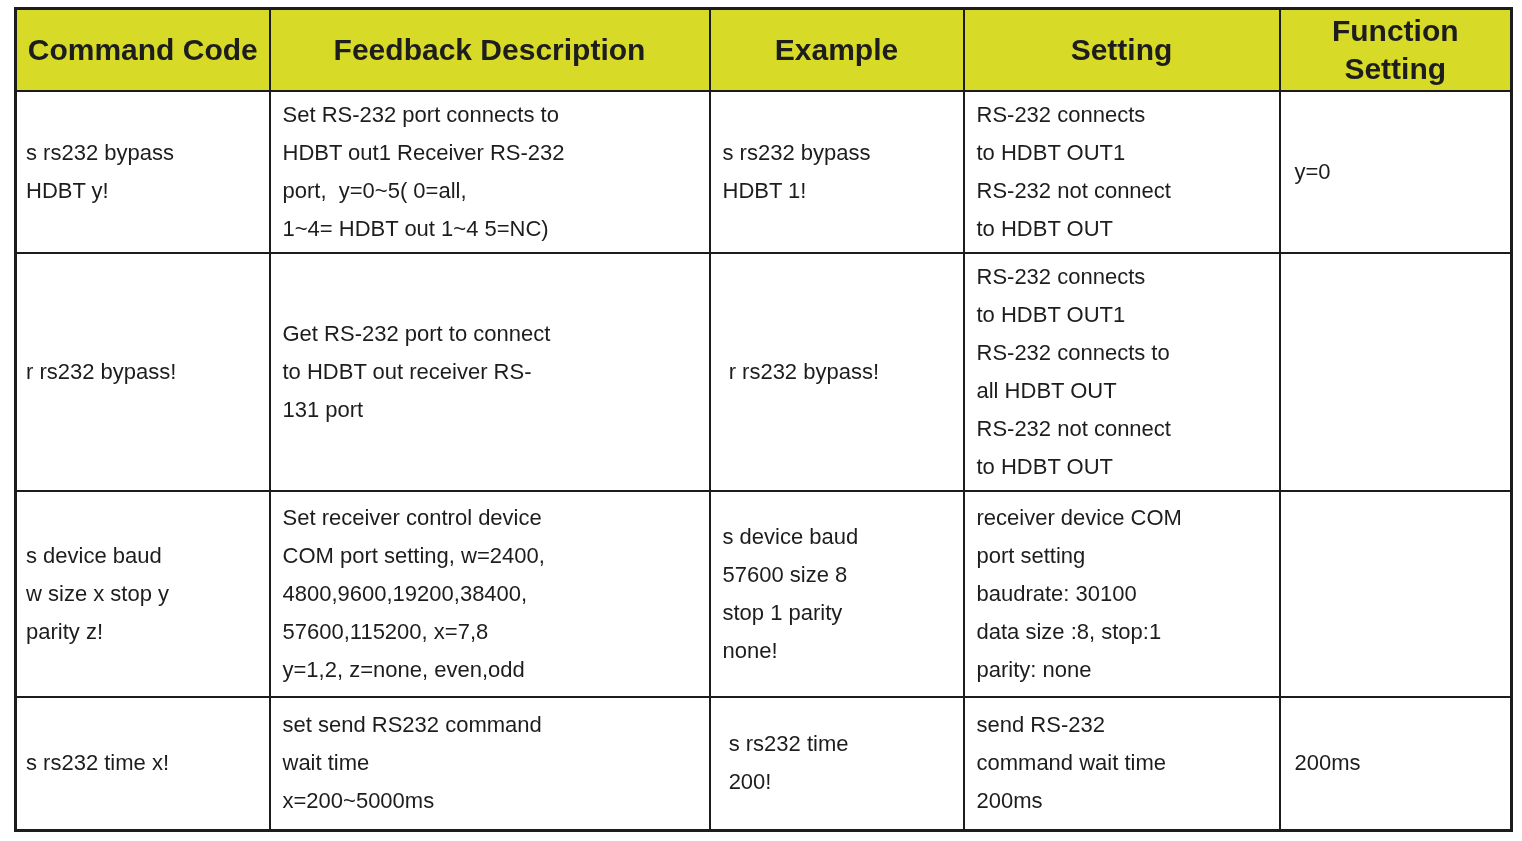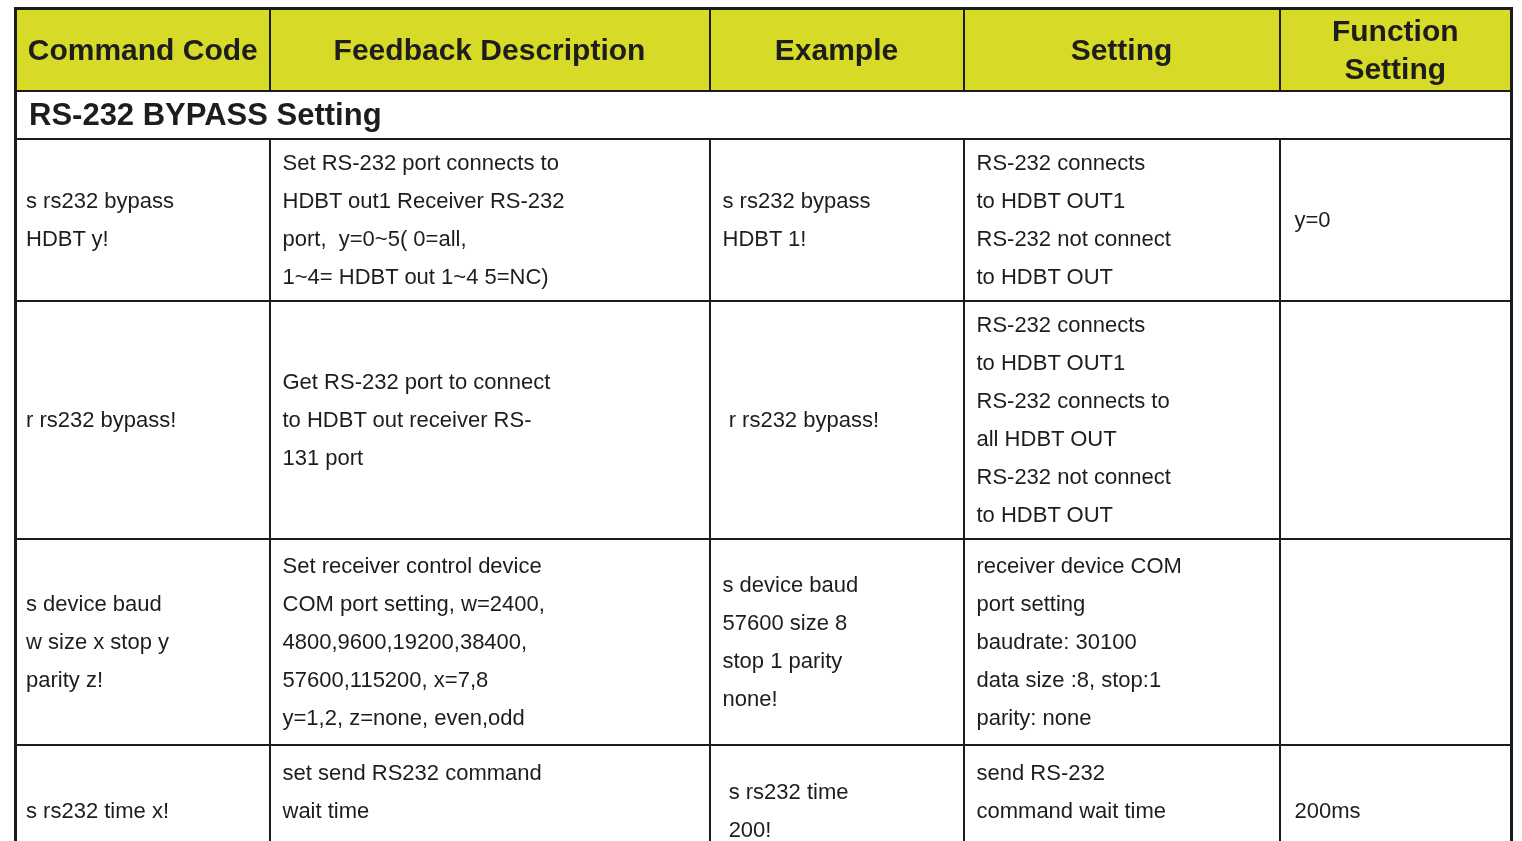--- a/index.html
+++ b/index.html
@@ -73,23 +73,20 @@
     <col class="col-default">
   </colgroup>
   <tbody>
     <tr class="header-row">
       <th>Command Code</th>
       <th>Feedback Description</th>
       <th>Example</th>
       <th>Setting</th>
       <th>Function Setting</th>
     </tr>
-    <tr class="section-row">
-      <td colspan="5">RS-232 BYPASS Setting</td>
-    </tr>
     <tr class="r1">
       <td class="c-command">s rs232 bypass
 HDBT y!</td>
       <td class="c-function">Set RS-232 port connects to
 HDBT out1 Receiver RS-232
 port,  y=0~5( 0=all,
 1~4= HDBT out 1~4 5=NC)</td>
       <td class="c-example">s rs232 bypass
 HDBT 1!</td>
       <td class="c-feedback">RS-232 connects

